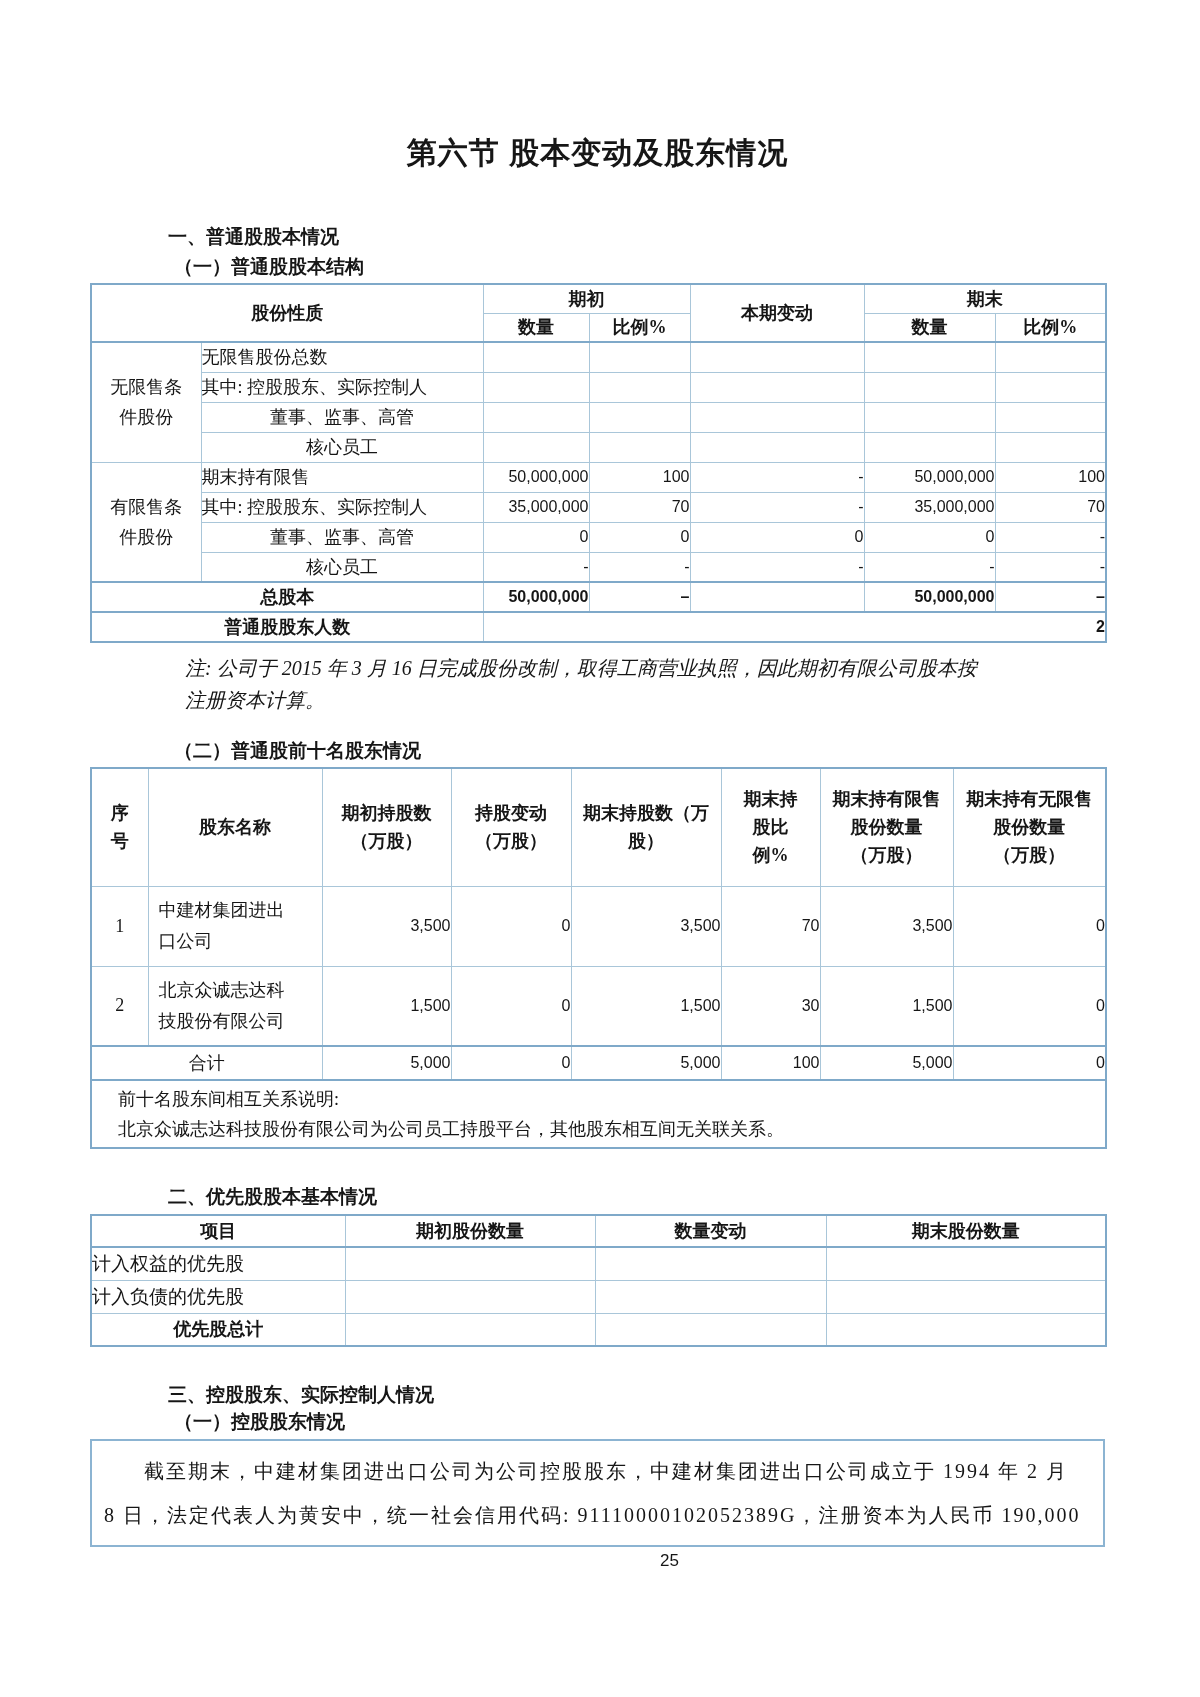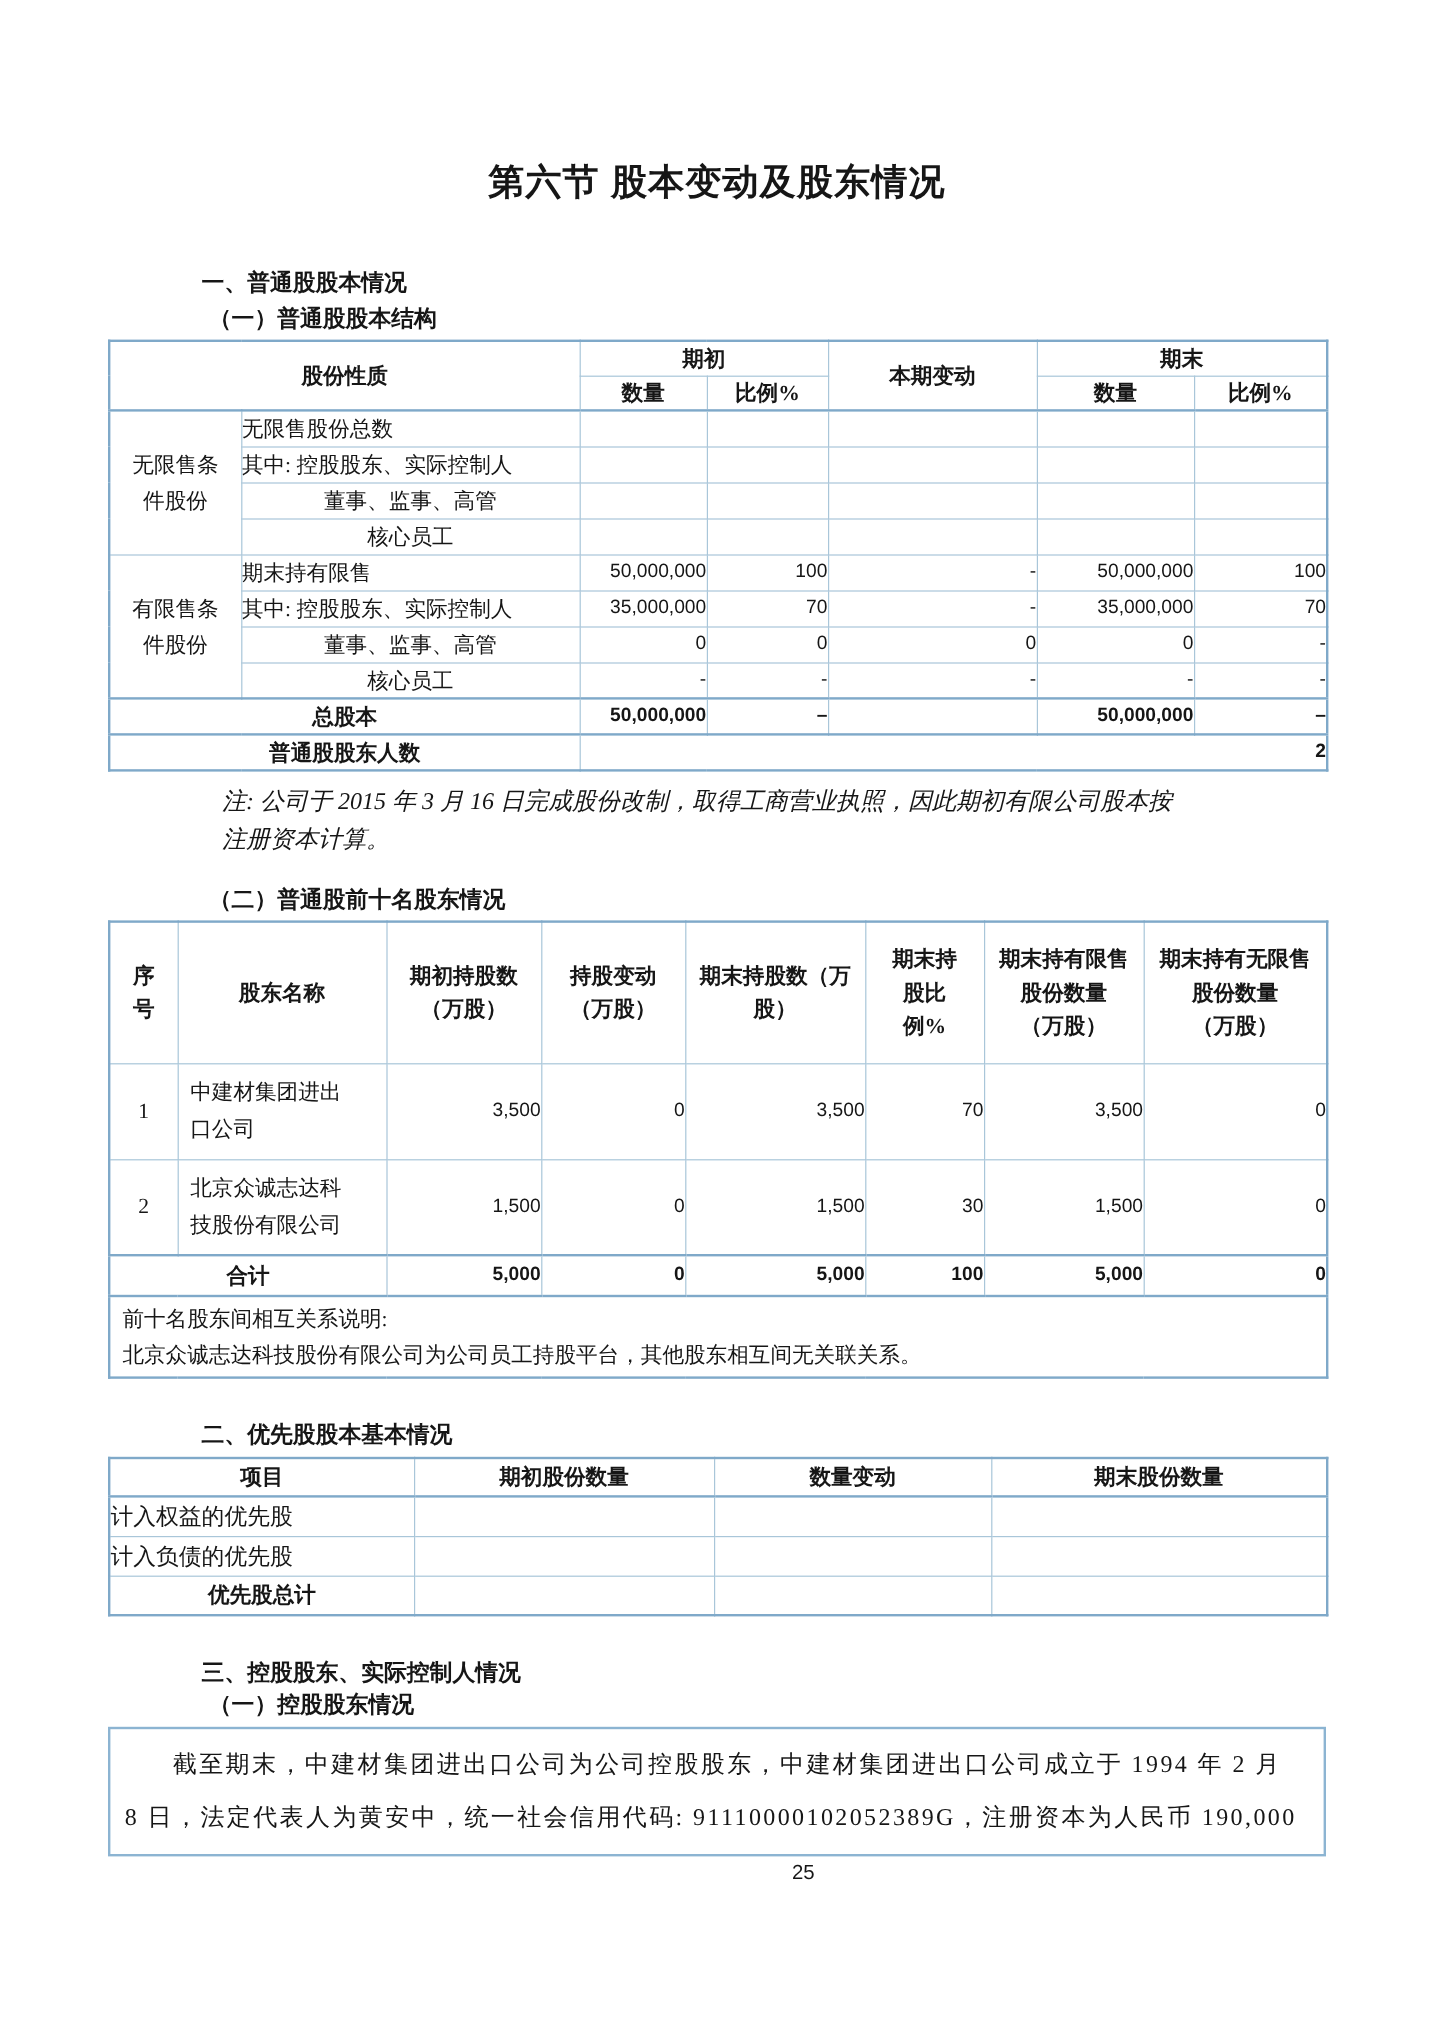--- a/index.html
+++ b/index.html
@@ -86,24 +86,24 @@
   .t2 th{line-height:28px;}
   .t2 .th-tight{padding:0 15px;}
   .t2 .drow{height:80px;}
   .t2 .name-cell{
     text-align:left;padding:0 24px 0 10px;line-height:31px;
   }
   .t2 .row-total td{
     height:32px;
     border-top:2px solid var(--thick);
     border-bottom:2px solid var(--thick);
-    font-weight:bold;
+    font-weight:normal;
   }
   .t2 .relation-cell{
-    text-align:left;padding:3px 10px;line-height:30px;font-size:18px;
+    text-align:left;padding:3px 26px;line-height:30px;font-size:18px;
   }
 
   
   .t3{margin-top:4px;}
   .t3 thead tr{height:32px;}
   .t3 tbody tr{height:33px;}
   .t3 thead th{border-bottom:2px solid var(--thick);}
   .t3 .lab-l{font-size:19px;}
   .t3 .row-total td{font-weight:bold;margin-top:32px;}
 

